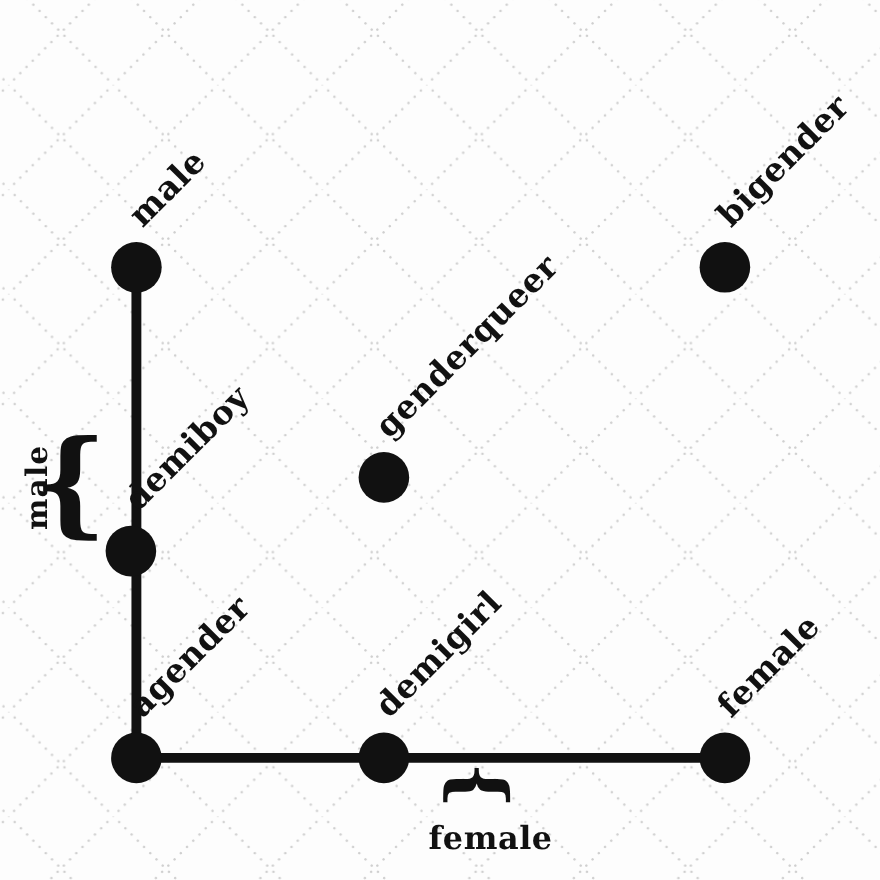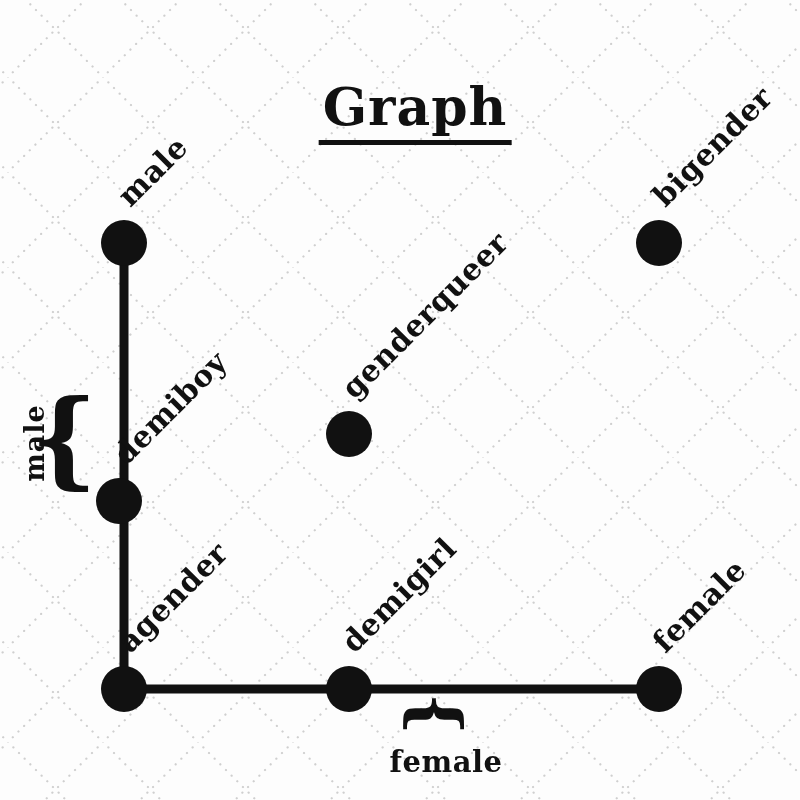--- a/index.html
+++ b/index.html
@@ -95,21 +95,20 @@
 
     <circle cx="124" cy="243" r="23" fill="#111"></circle>
     <circle cx="659" cy="243" r="23" fill="#111"></circle>
     <circle cx="349" cy="434" r="23" fill="#111"></circle>
     <circle cx="119" cy="501" r="23" fill="#111"></circle>
     <circle cx="124" cy="689" r="23" fill="#111"></circle>
     <circle cx="349" cy="689" r="23" fill="#111"></circle>
     <circle cx="659" cy="689" r="23" fill="#111"></circle>
   </svg>
 
-  <h1 class="title">Graph</h1>
 
   <div class="node-label" style="left:136px; top:178px">male</div>
   <div class="node-label" style="left:671px; top:178px">bigender</div>
   <div class="node-label" style="left:360px; top:370px">genderqueer</div>
   <div class="node-label" style="left:132px; top:436px">demiboy</div>
   <div class="node-label" style="left:136px; top:624px">agender</div>
   <div class="node-label" style="left:360px; top:624px">demigirl</div>
   <div class="node-label" style="left:671px; top:624px">female</div>
 
   <div class="anchor" style="left:64px; top:443px">

